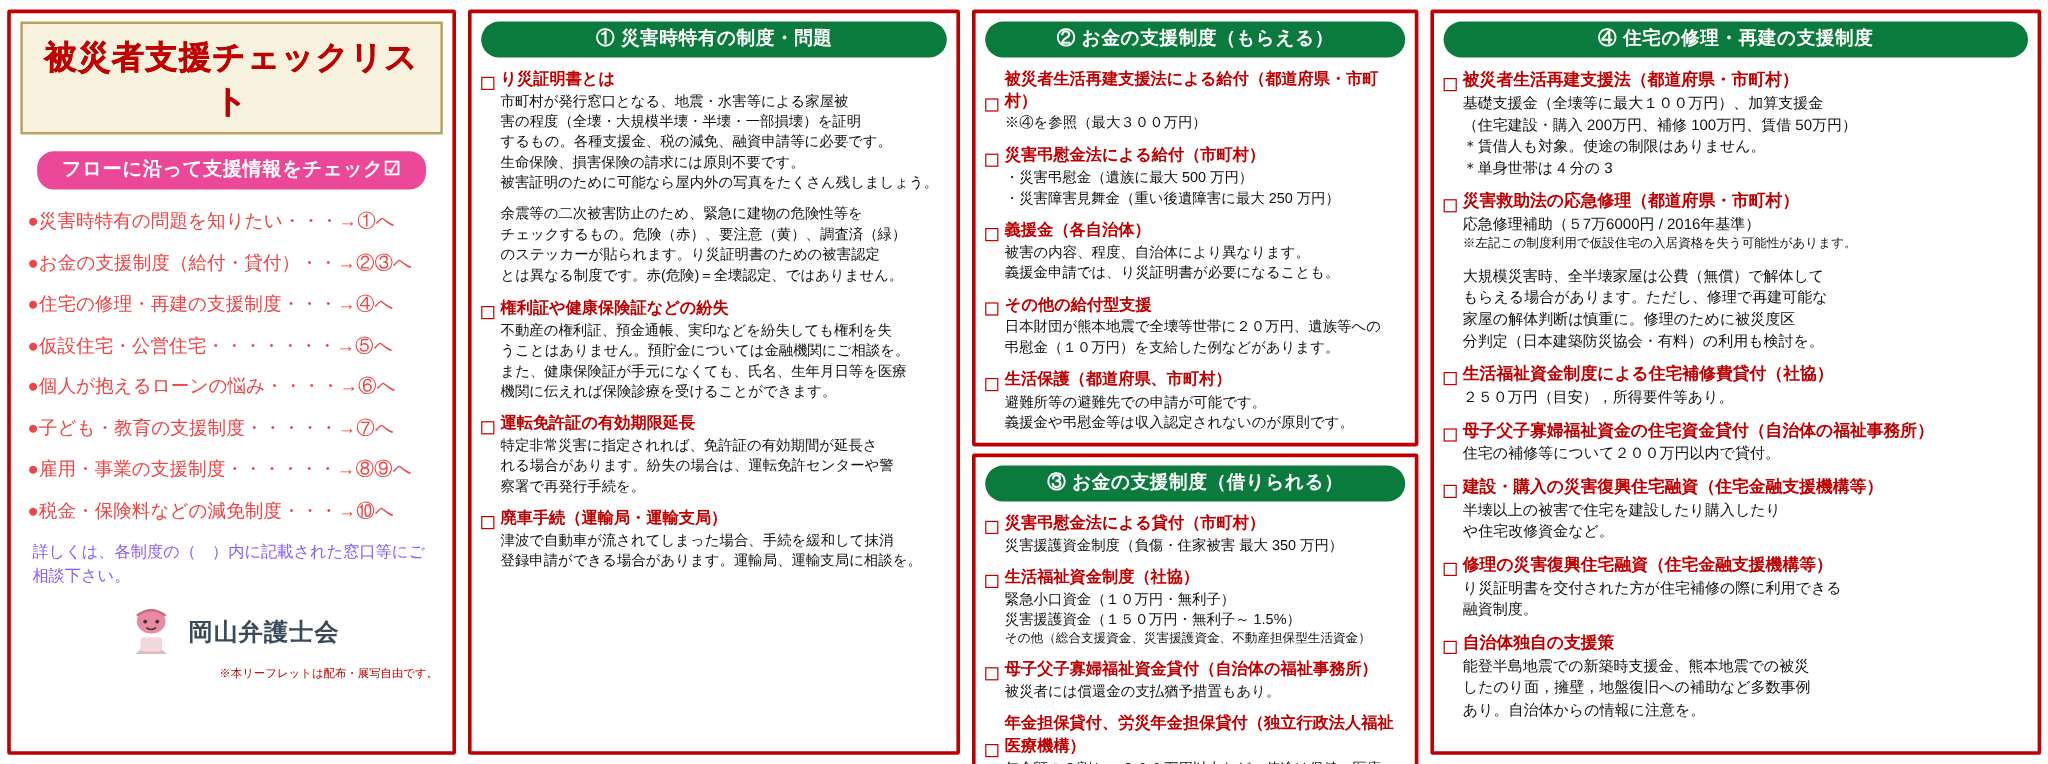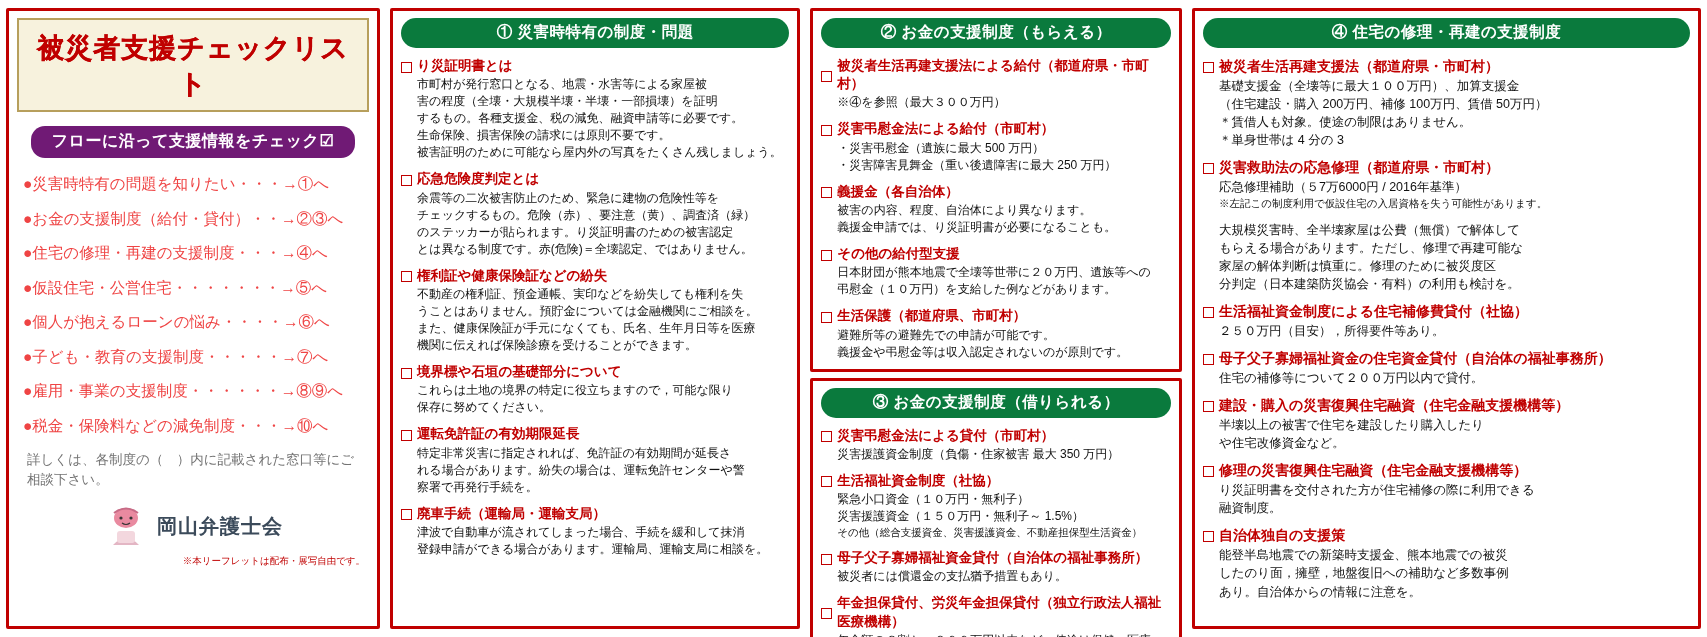--- a/index.html
+++ b/index.html
@@ -46,42 +46,42 @@
     margin-bottom: 14px;
   }
   .title-card .t {
     font-size: 27px;
     font-weight: bold;
     color: #c00000;
     letter-spacing: 1px;
     -webkit-text-stroke: 0.4px #c00000;
   }
   .flow-banner {
-    background: #701a75;
+    background: #ec4899;
     color: #ffffff;
     font-weight: bold;
     font-size: 16px;
     text-align: center;
     border-radius: 14px;
     padding: 5px 4px 6px 4px;
     margin: 0 14px 16px 14px;
     letter-spacing: 0.5px;
   }
   .flow-list { margin: 0 6px; }
   .flow-item {
     font-size: 15.5px;
     color: #ef4444;
     margin-bottom: 13.5px;
     letter-spacing: 0px;
     white-space: nowrap;
   }
   .note {
     font-size: 13.5px;
     line-height: 1.5;
-    color: #737373;
+    color: #8b5cf6;
     margin: 10px 4px 0 10px;
   }
   .logo-row {
     display: flex;
     align-items: center;
     justify-content: center;
     gap: 8px;
     margin-top: 14px;
   }
   .logo-mark {
@@ -112,21 +112,21 @@
     border-radius: 15px;
     padding: 4px 6px 5px 6px;
     margin-bottom: 9px;
     letter-spacing: 0.5px;
   }
 
   
   .item { margin-bottom: 9px; }
   .item-head {
     display: flex;
-    align-items: center;
+    align-items: flex-end;
     gap: 5px;
     color: #c00000;
     font-weight: bold;
     font-size: 13.5px;
     line-height: 1.35;
   }
   .cb {
     display: inline-block;
     flex: 0 0 auto;
     width: 11px; height: 11px;
@@ -195,24 +195,20 @@
       <div class="item-body">
         <div>市町村が発行窓口となる、地震・水害等による家屋被</div>
         <div>害の程度（全壊・大規模半壊・半壊・一部損壊）を証明</div>
         <div>するもの。各種支援金、税の減免、融資申請等に必要です。</div>
         <div>生命保険、損害保険の請求には原則不要です。</div>
         <div>被害証明のために可能なら屋内外の写真をたくさん残しましょう。</div>
       </div>
     </div>
 
     <div class="item">
-      <div class="item-head">
-        <span class="cb"></span>
-        <span>応急危険度判定とは</span>
-      </div>
       <div class="item-body">
         <div>余震等の二次被害防止のため、緊急に建物の危険性等を</div>
         <div>チェックするもの。危険（赤）、要注意（黄）、調査済（緑）</div>
         <div>のステッカーが貼られます。り災証明書のための被害認定</div>
         <div>とは異なる制度です。赤(危険)＝全壊認定、ではありません。</div>
       </div>
     </div>
 
     <div class="item">
       <div class="item-head">
@@ -220,30 +216,20 @@
         <span>権利証や健康保険証などの紛失</span>
       </div>
       <div class="item-body">
         <div>不動産の権利証、預金通帳、実印などを紛失しても権利を失</div>
         <div>うことはありません。預貯金については金融機関にご相談を。</div>
         <div>また、健康保険証が手元になくても、氏名、生年月日等を医療</div>
         <div>機関に伝えれば保険診療を受けることができます。</div>
       </div>
     </div>
 
-    <div class="item">
-      <div class="item-head">
-        <span class="cb"></span>
-        <span>境界標や石垣の基礎部分について</span>
-      </div>
-      <div class="item-body">
-        <div>これらは土地の境界の特定に役立ちますので，可能な限り</div>
-        <div>保存に努めてください。</div>
-      </div>
-    </div>
 
     <div class="item">
       <div class="item-head">
         <span class="cb"></span>
         <span>運転免許証の有効期限延長</span>
       </div>
       <div class="item-body">
         <div>特定非常災害に指定されれば、免許証の有効期間が延長さ</div>
         <div>れる場合があります。紛失の場合は、運転免許センターや警</div>
         <div>察署で再発行手続を。</div>

